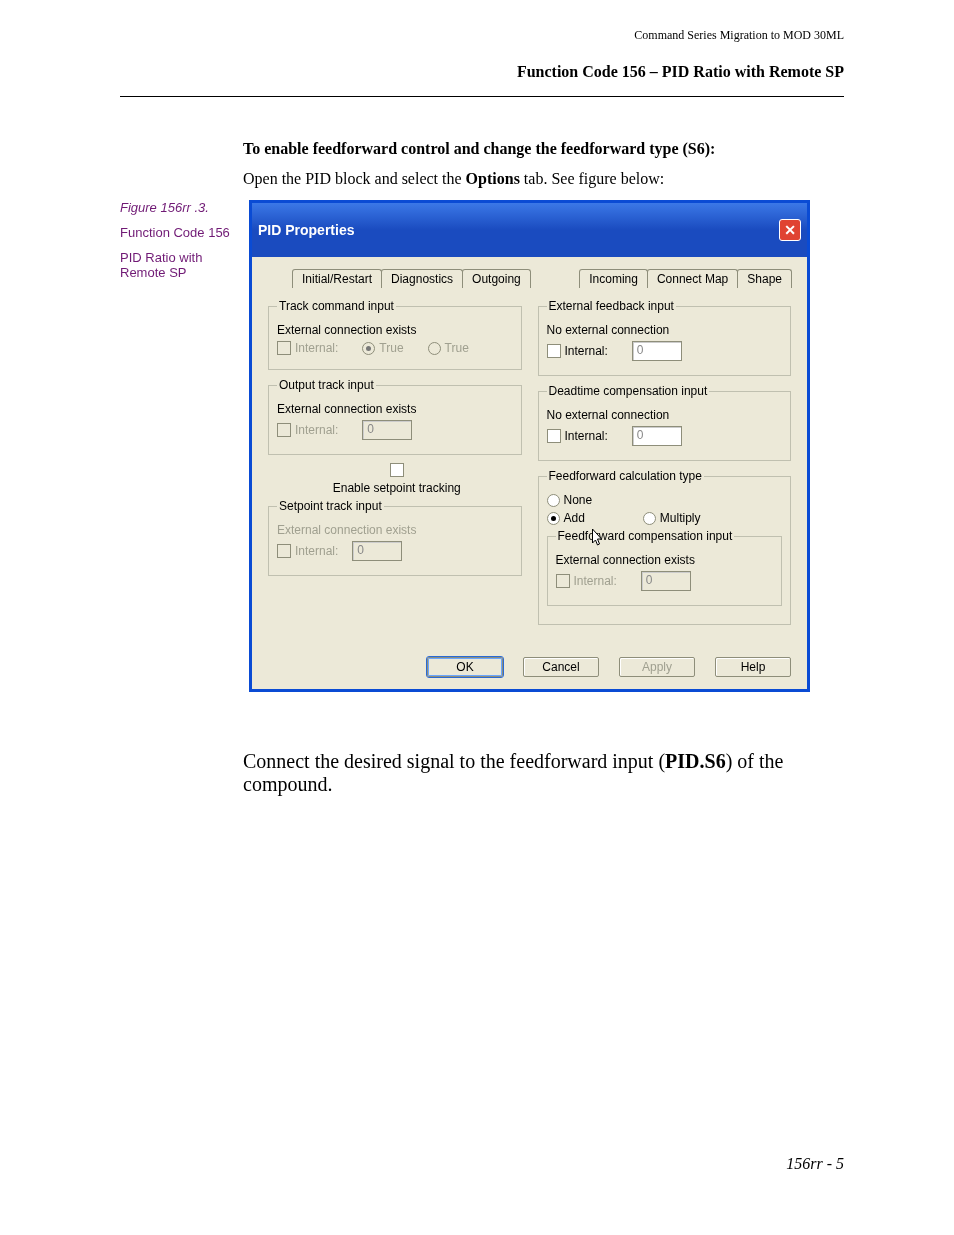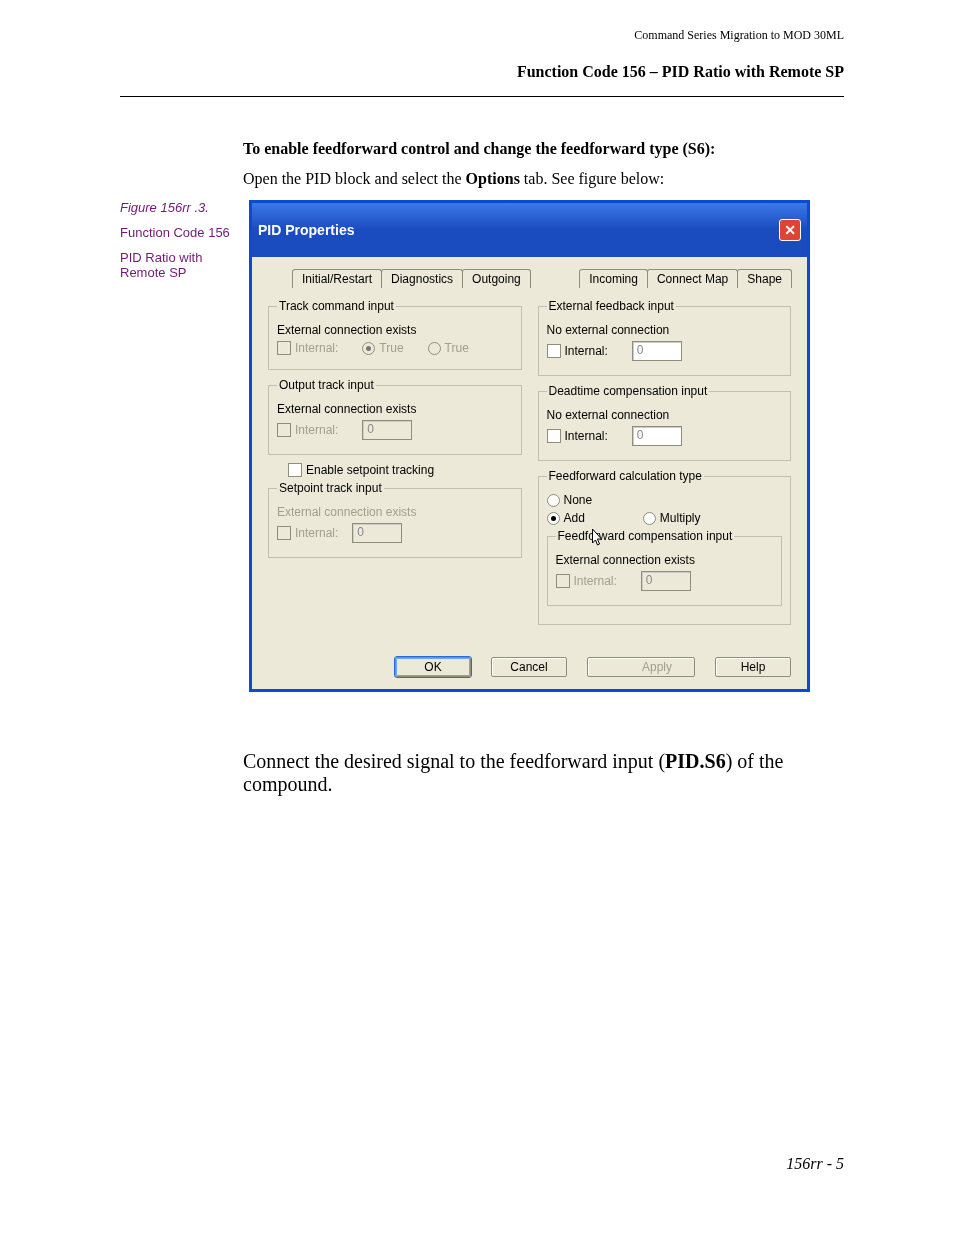--- a/index.html
+++ b/index.html
@@ -183,21 +183,21 @@
     padding: 2px 0;
     width: 74px;
     text-align:center;
     border-radius:2px;
     box-shadow: 1px 1px 0 #fff inset;
   }
   .btn.default {
     outline: 1px solid #2a6ad4;
     box-shadow: 0 0 0 1px #6aa6ff inset;
   }
-  .btn.disabled { color:#a0a090;padding-left:32px; }
+  .btn.disabled { color:#a0a090; }
   .axtext {
     position:absolute;
     left:243px;
     right:110px;
     font-size:20px;
   }
   .axtext b { font-weight:bold; }
   .footer {
     position:absolute;
     right:110px;
@@ -282,21 +282,21 @@
           <legend>Output track input</legend>
           <div class="row">External connection exists</div>
           <div class="row">
             <span class="chk disabled"></span>
             <span class="disabled-text">Internal:</span>
             <span style="width:16px;"></span>
             <span class="textbox disabled">0</span>
           </div>
         </fieldset>
 
-        <div class="row" style="margin:6px 0 2px 20px;">
+        <div class="row" style="margin:6px 0 2px 4px;flex-direction:column;">
           <span class="chk"></span>
           <span>Enable setpoint tracking</span>
         </div>
 
         <fieldset>
           <legend class="disabled-legend">Setpoint track input</legend>
           <div class="row disabled-text">External connection exists</div>
           <div class="row">
             <span class="chk disabled"></span>
             <span class="disabled-text">Internal:</span>

